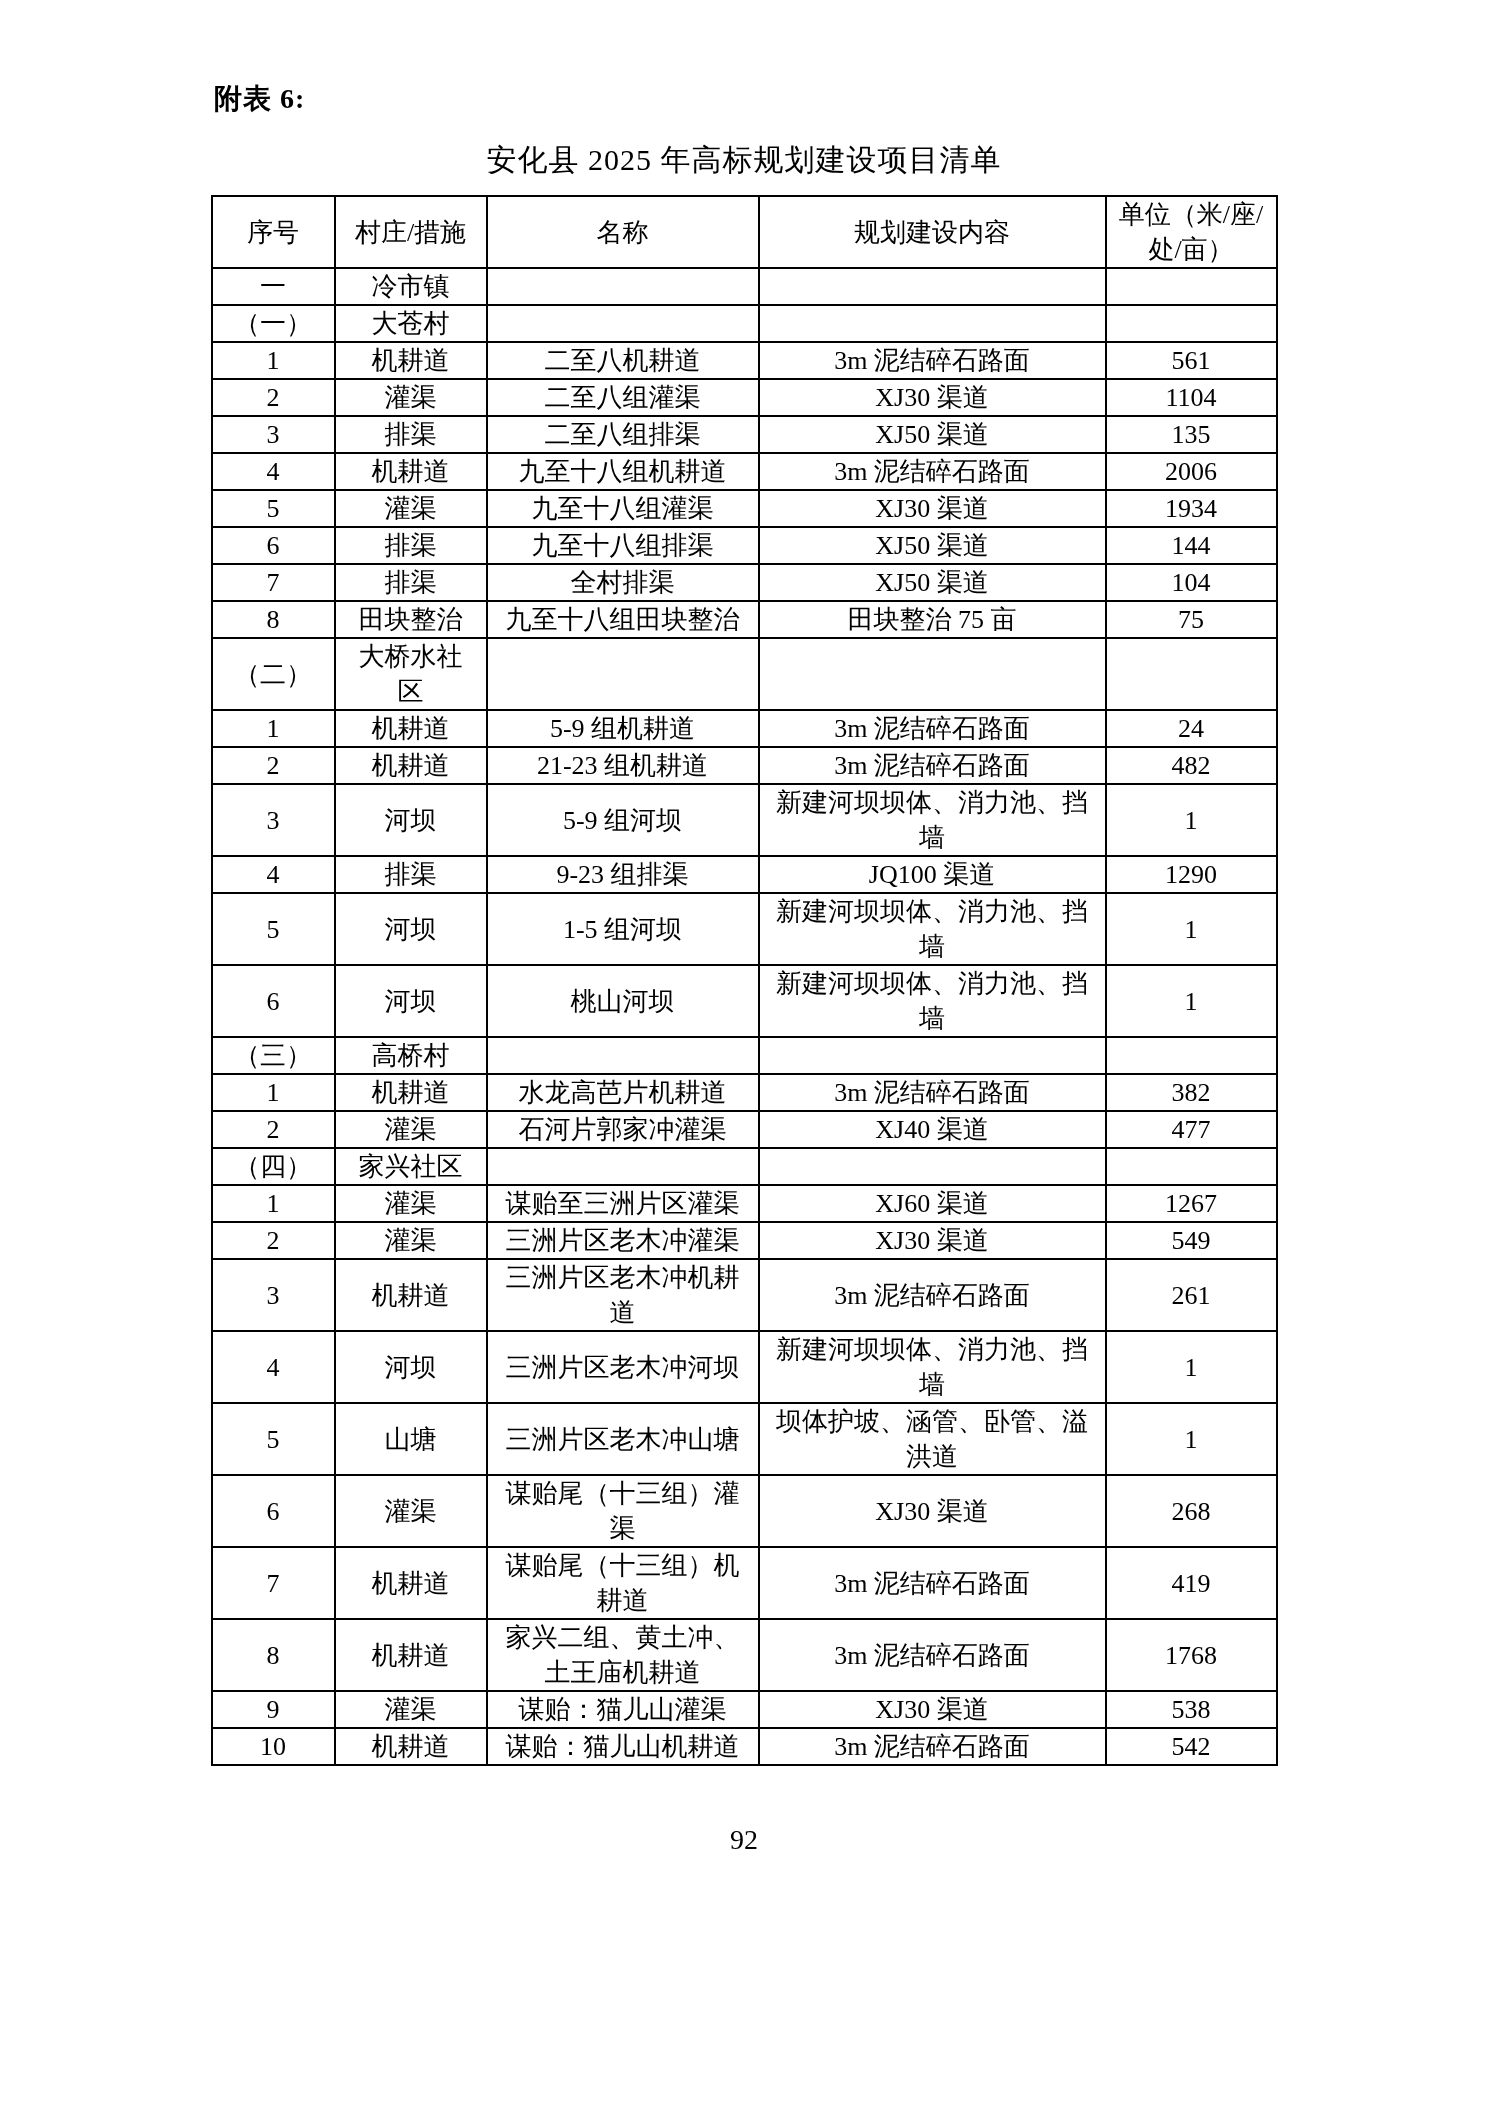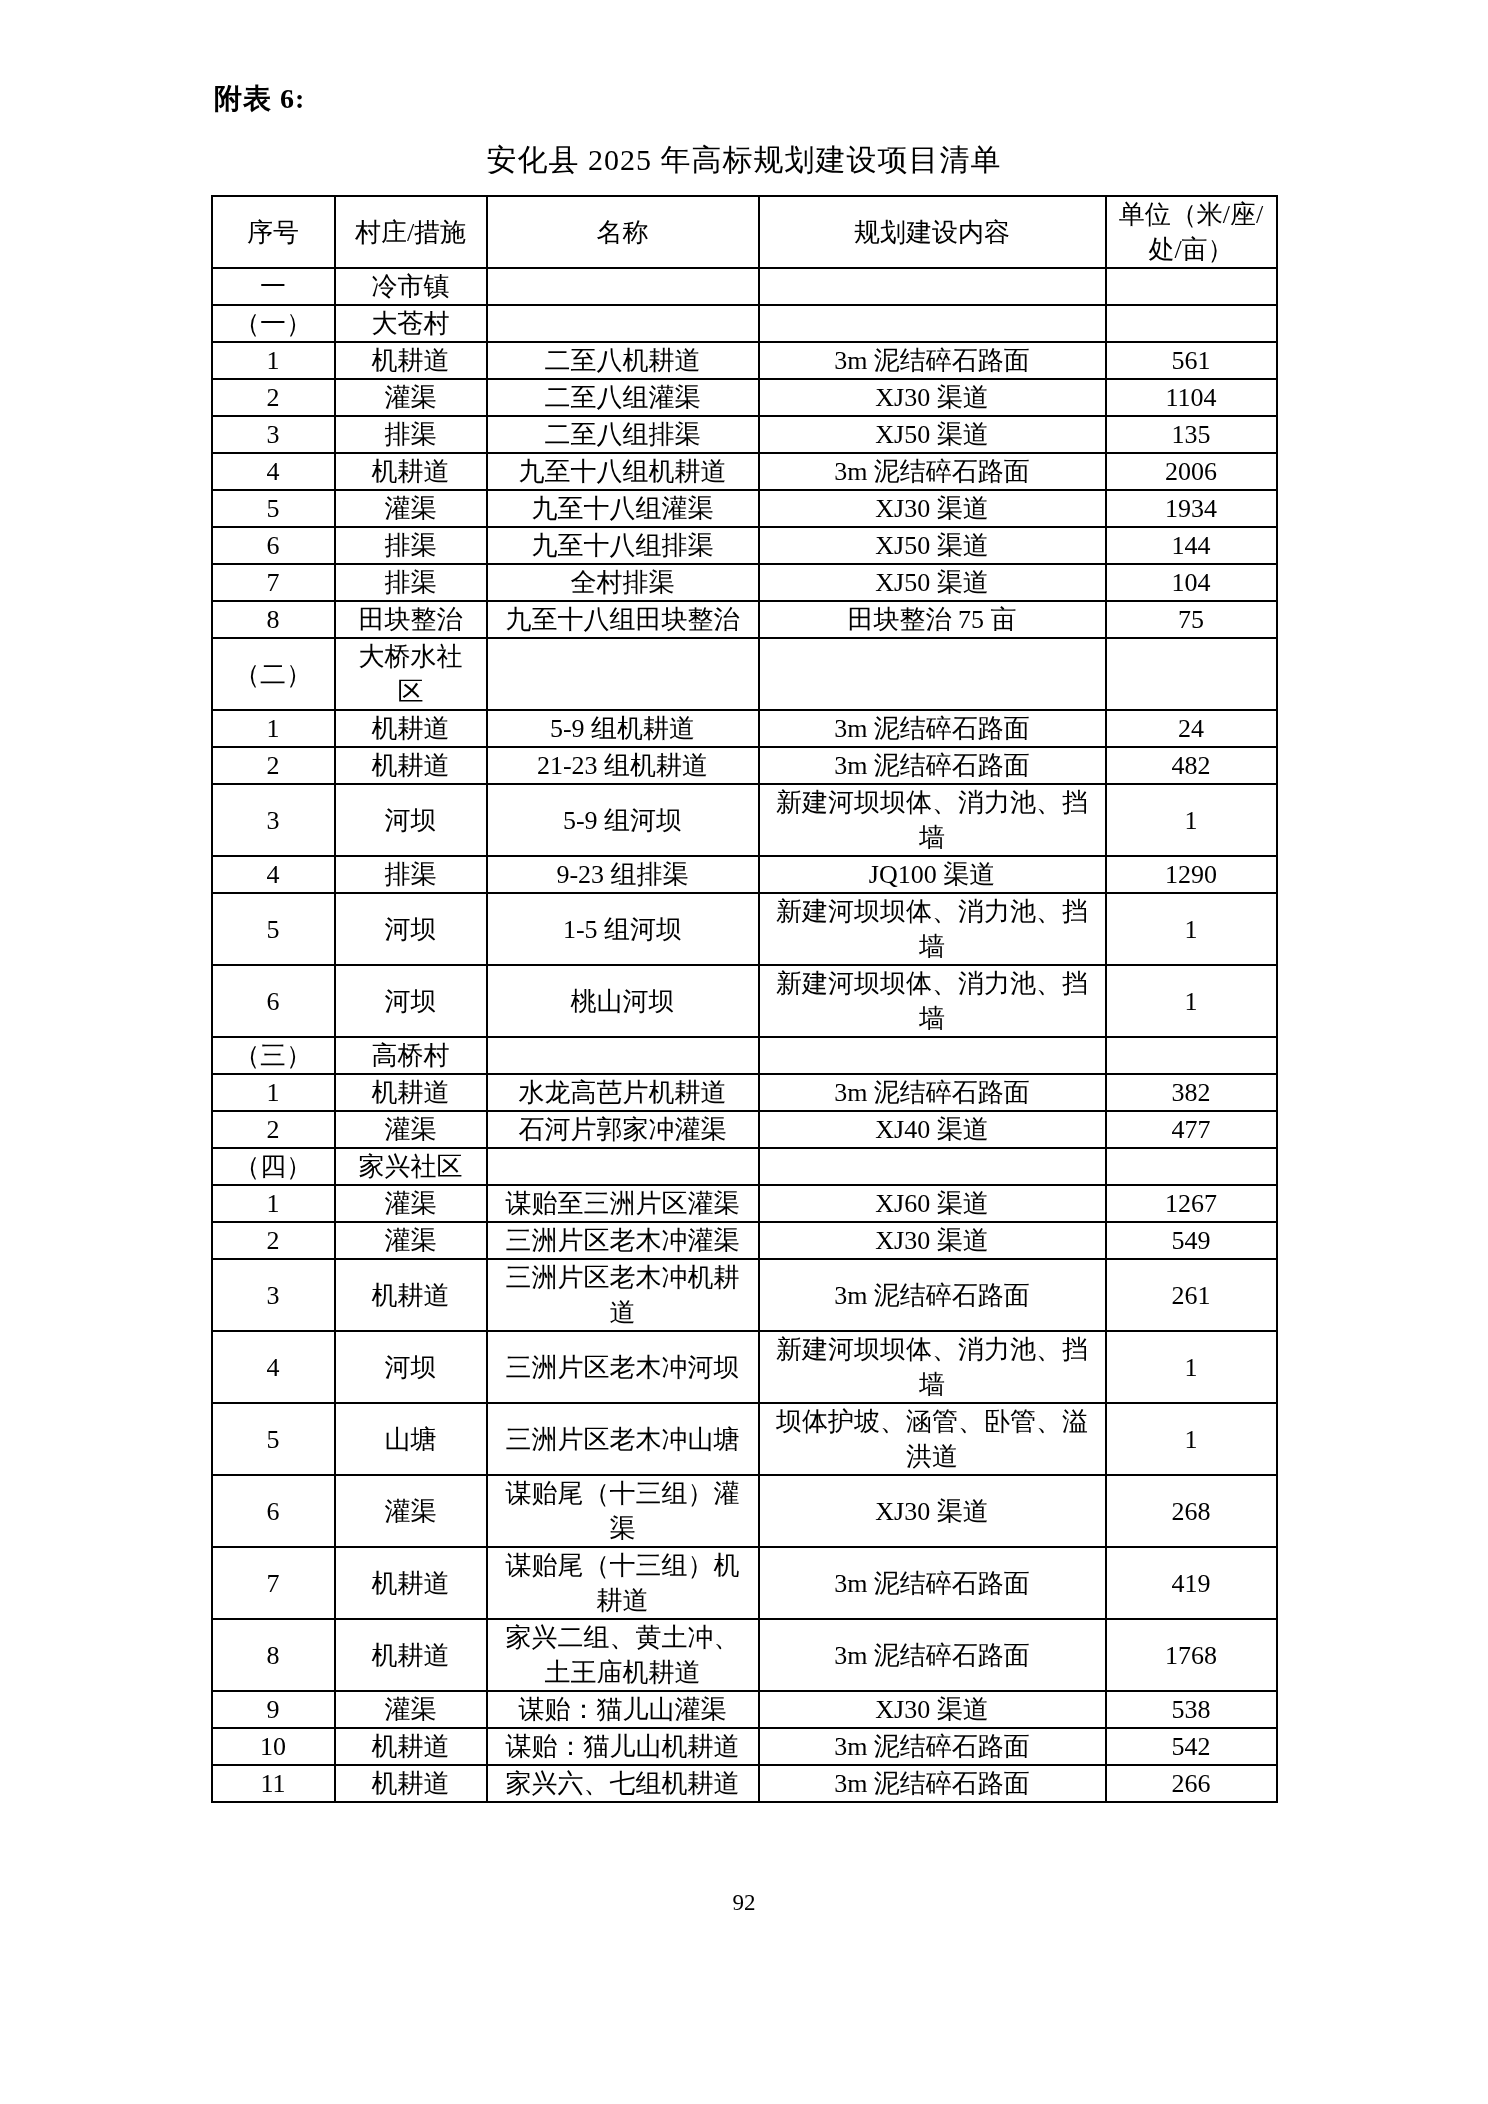--- a/index.html
+++ b/index.html
@@ -49,23 +49,23 @@
   .project-table th { height: 71px; }
   .project-table td { height: 37px; }
 
   .project-table th:nth-child(1), .project-table td:nth-child(1) { padding: 0 4px; }
   .project-table th:nth-child(2), .project-table td:nth-child(2) { padding: 0 14px; }
   .project-table th:nth-child(3), .project-table td:nth-child(3) { padding: 0 8px; }
   .project-table th:nth-child(4), .project-table td:nth-child(4) { padding: 0 6px; }
   .project-table th:nth-child(5), .project-table td:nth-child(5) { padding: 0 5px; }
 
   .page-number {
-    margin-top: 87px;
+    margin-top: 58px;
     text-align: center;
-    font-size: 23px;
+    font-size: 28px;
   }
 </style>
 </head>
 <body>
 
 <div class="annex-label">附表 6:</div>
 
 <div class="doc-title">安化县 2025 年高标规划建设项目清单</div>
 
 <table class="project-table">
@@ -296,23 +296,16 @@
         <td>XJ30 渠道</td>
         <td>538</td>
       </tr>
       <tr>
         <td>10</td>
         <td>机耕道</td>
         <td>谋贻：猫儿山机耕道</td>
         <td>3m 泥结碎石路面</td>
         <td>542</td>
       </tr>
-      <tr>
-        <td>11</td>
-        <td>机耕道</td>
-        <td>家兴六、七组机耕道</td>
-        <td>3m 泥结碎石路面</td>
-        <td>266</td>
-      </tr>
     </tbody>
 </table>
 
 <div class="page-number">92</div>
 
 </body></html>

